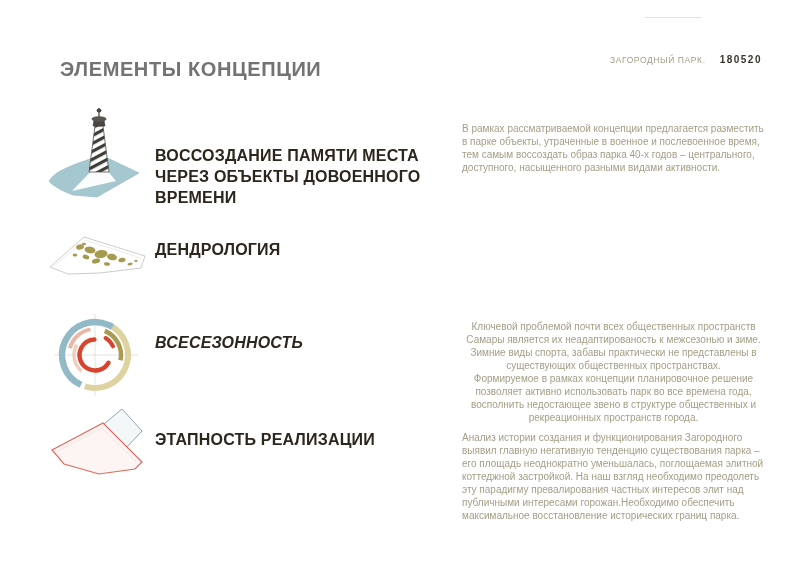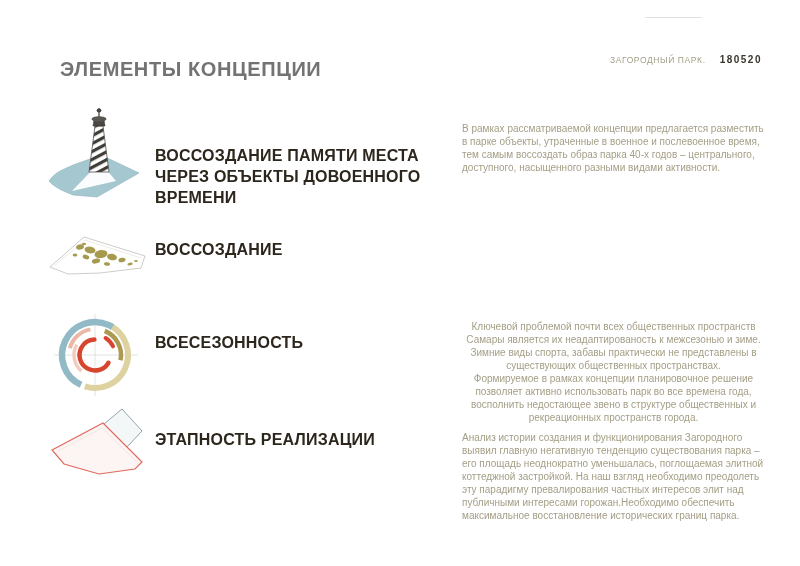--- a/index.html
+++ b/index.html
@@ -119,39 +119,39 @@
         <ellipse cx="44" cy="42" rx="3.4" ry="2.2" transform="rotate(18 44 42)"></ellipse>
         <ellipse cx="54" cy="46" rx="4.2" ry="2.4" transform="rotate(-14 54 46)"></ellipse>
         <ellipse cx="65" cy="49" rx="3" ry="1.8" transform="rotate(8 65 49)"></ellipse>
         <ellipse cx="33" cy="40" rx="2.4" ry="1.6"></ellipse>
         <ellipse cx="88" cy="49" rx="2.6" ry="1.4" transform="rotate(-12 88 49)"></ellipse>
         <ellipse cx="94" cy="46" rx="1.8" ry="1.1"></ellipse>
         <ellipse cx="42" cy="29" rx="2" ry="1.3"></ellipse>
       </g>
     </svg>
   </div>
-  <div class="section-heading" style="top:239px;">ВОССОЗДАНИЕ</div>
+  <div class="section-heading" style="top:239px;">ДЕНДРОЛОГИЯ</div>
 
   <div class="icon-box" style="left:52px; top:312px; width:88px; height:86px;">
     <svg width="88" height="86" viewBox="0 0 88 86">
       <line x1="43" y1="2" x2="43" y2="84" stroke="#dcdbd6" stroke-width="0.8"></line>
       <line x1="2" y1="43" x2="86" y2="43" stroke="#dcdbd6" stroke-width="0.8"></line>
 
       <circle cx="43" cy="43" r="33" fill="none" stroke="#ddd2a0" stroke-width="6" pathLength="100" stroke-dasharray="48 52" transform="rotate(-65 43 43)"></circle>
       <circle cx="43" cy="43" r="33" fill="none" stroke="#92bac6" stroke-width="6.5" pathLength="100" stroke-dasharray="52 48" transform="rotate(115 43 43)"></circle>
 
       <circle cx="43" cy="43" r="26" fill="none" stroke="#ab9a52" stroke-width="4.5" pathLength="100" stroke-dasharray="22 78" transform="rotate(-68 43 43)"></circle>
       <circle cx="43" cy="43" r="26" fill="none" stroke="#eab7a5" stroke-width="4" pathLength="100" stroke-dasharray="18 82" transform="rotate(195 43 43)"></circle>
       <circle cx="43" cy="43" r="21" fill="none" stroke="#f2cdbd" stroke-width="3.5" pathLength="100" stroke-dasharray="22 78" transform="rotate(130 43 43)"></circle>
 
       <circle cx="43" cy="43" r="15.5" fill="none" stroke="#d8452e" stroke-width="4.5" pathLength="100" stroke-dasharray="66 34" transform="rotate(30 43 43)" stroke-linecap="round"></circle>
       <circle cx="43" cy="43" r="20" fill="none" stroke="#d8452e" stroke-width="4" pathLength="100" stroke-dasharray="9 91" transform="rotate(-58 43 43)" stroke-linecap="round"></circle>
     </svg>
   </div>
-  <div class="section-heading" style="top:332px;">ВСЕСЕЗОННОСТЬ</div>
+  <div class="section-heading" style="top:332px;font-style:italic;">ВСЕСЕЗОННОСТЬ</div>
   <div class="section-body" style="top:320px;text-align:center;">Ключевой проблемой почти всех общественных пространств Самары является их неадаптированость к межсезонью и зиме. Зимние виды спорта, забавы практически не представлены в существующих общественных пространствах.
 Формируемое в рамках концепции планировочное решение позволяет активно использовать парк во все времена года, восполнить недостающее звено в структуре общественных и рекреационных пространств города.</div>
 
   <div class="icon-box" style="left:42px; top:403px; width:118px; height:85px;">
     <svg width="118" height="85" viewBox="0 0 118 85">
       <path d="M62,21 L80,6 L100,28 L84,45 L62,38 Z" fill="#f4f7f8" stroke="#90a6b2" stroke-width="1"></path>
       <path d="M10,47 L61,20 L100,59 L93,66 L57,71 L22,61 Z" fill="#fcf5f4" stroke="#e0695c" stroke-width="1.2"></path>
       <path d="M16,48 L60,25 L94,58" fill="none" stroke="#efd6d3" stroke-width="0.6"></path>
     </svg>
   </div>

